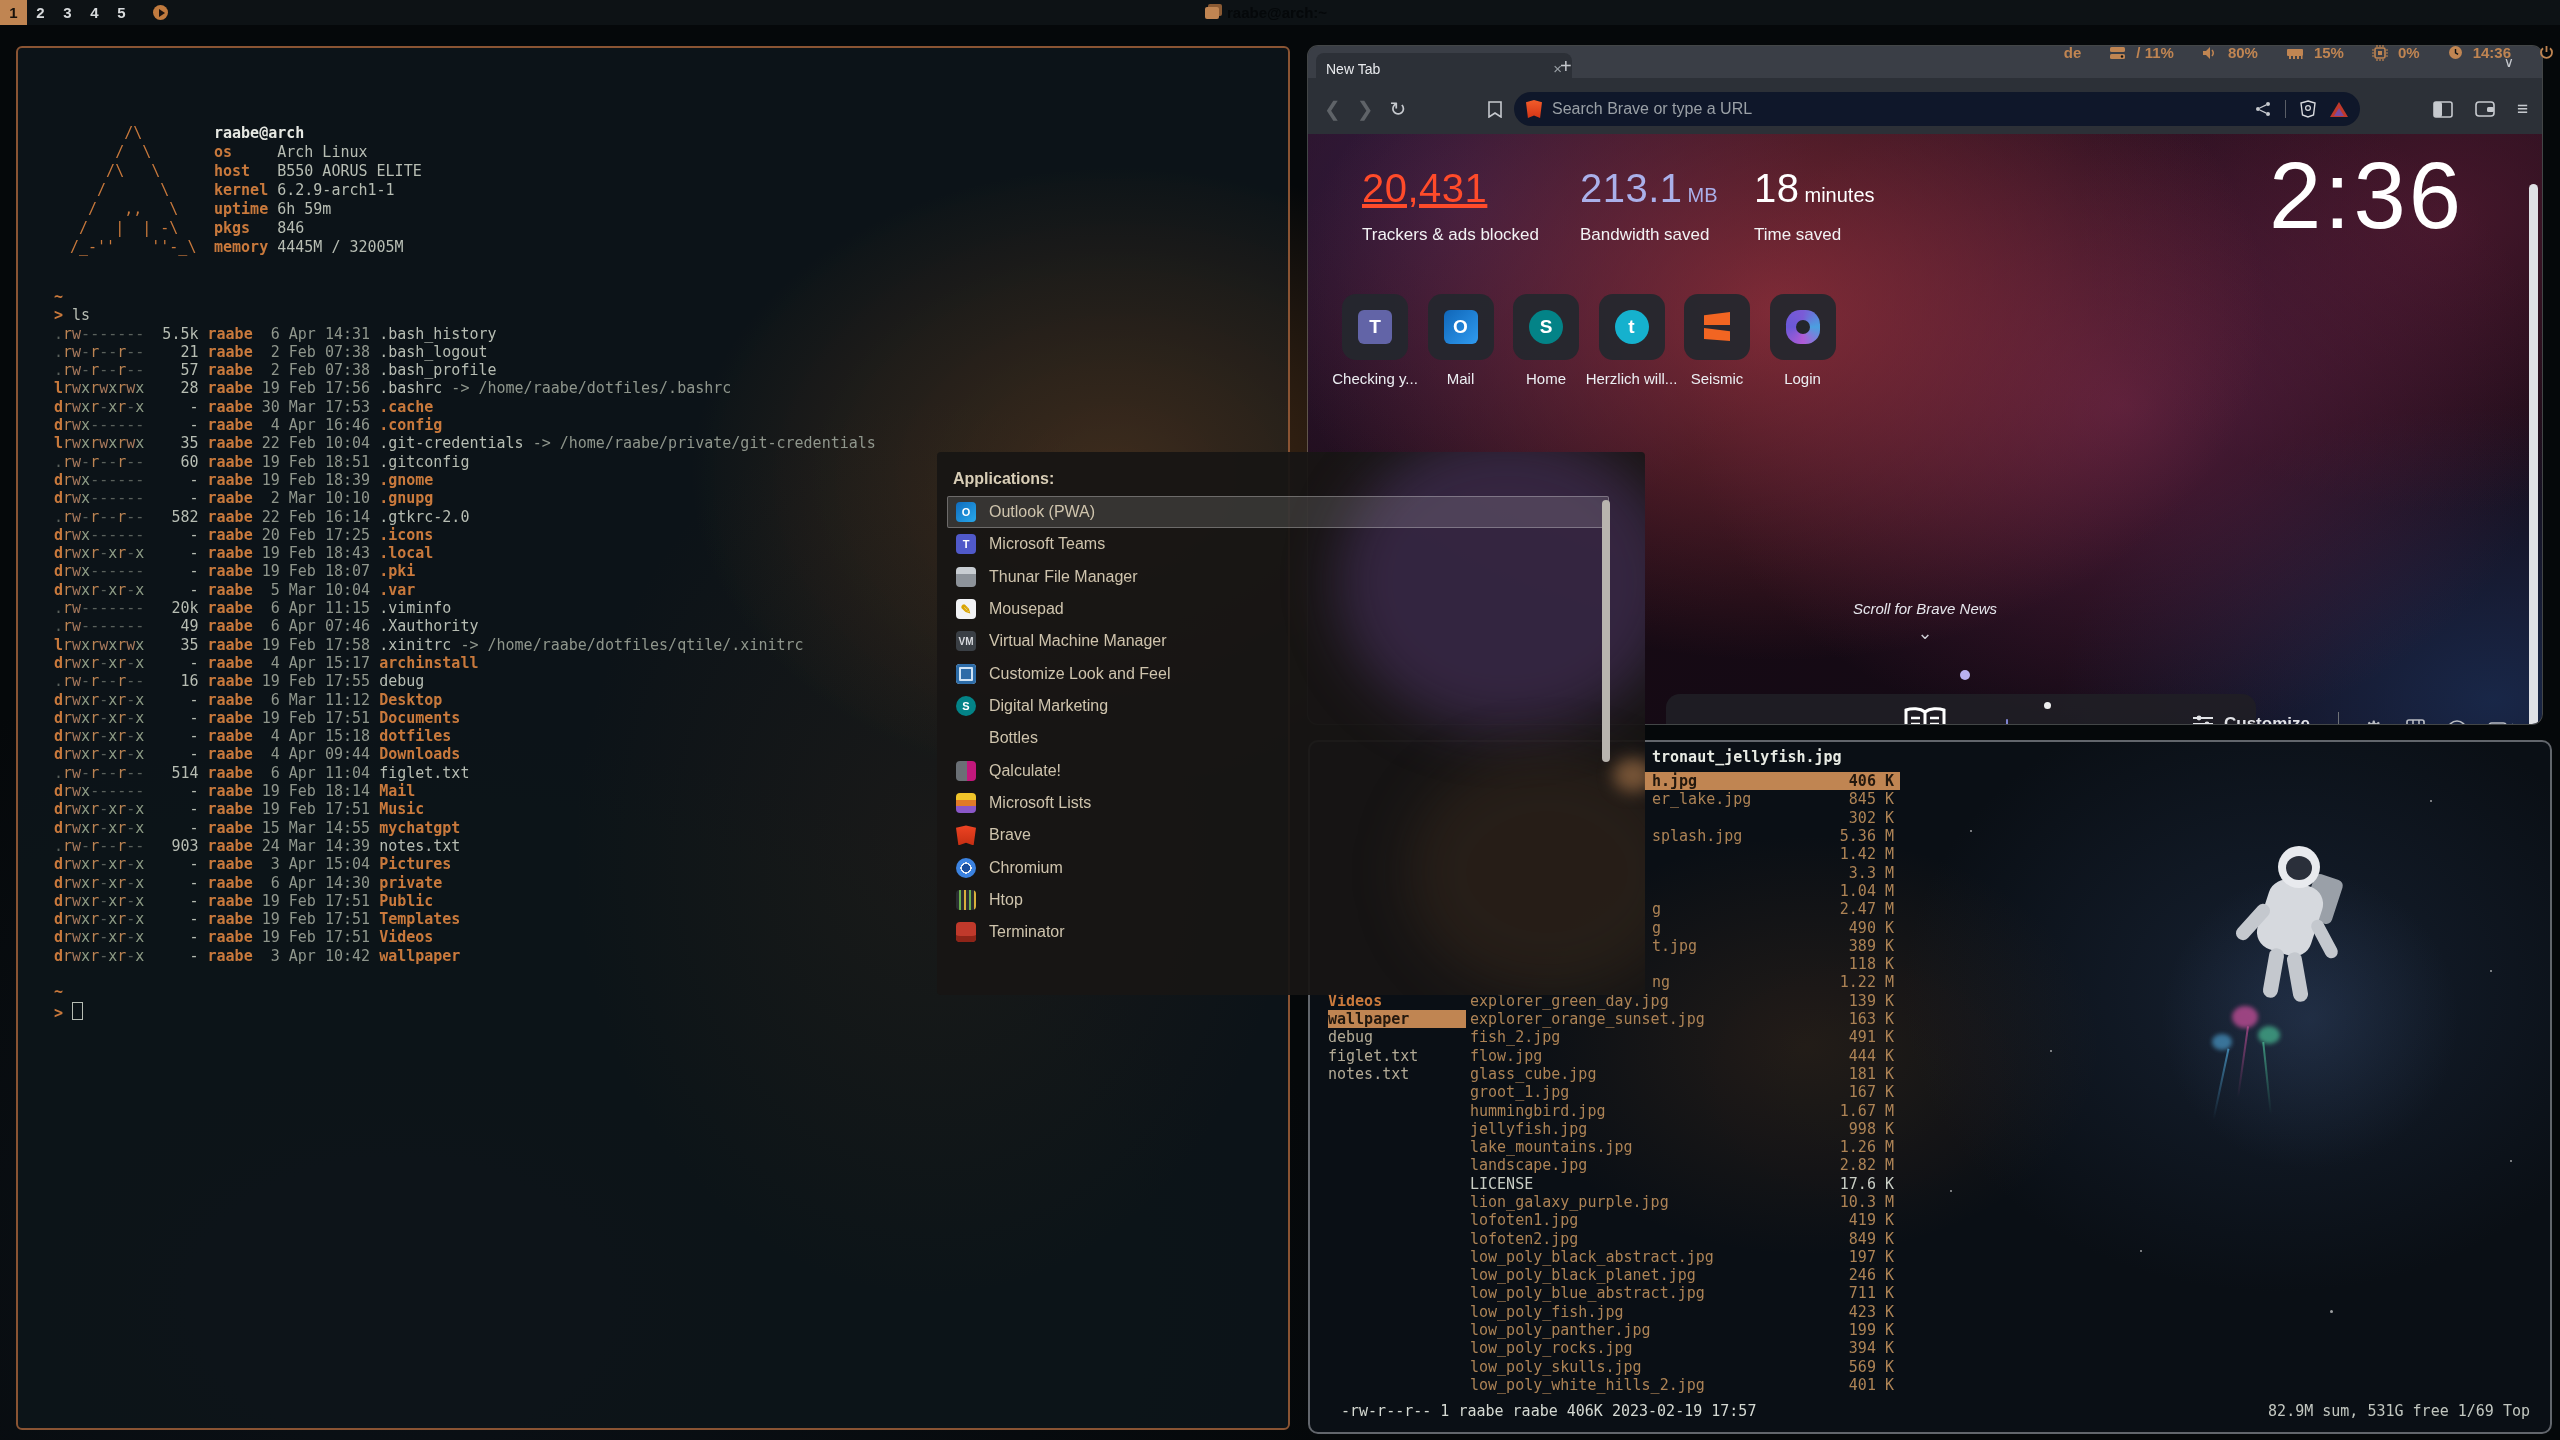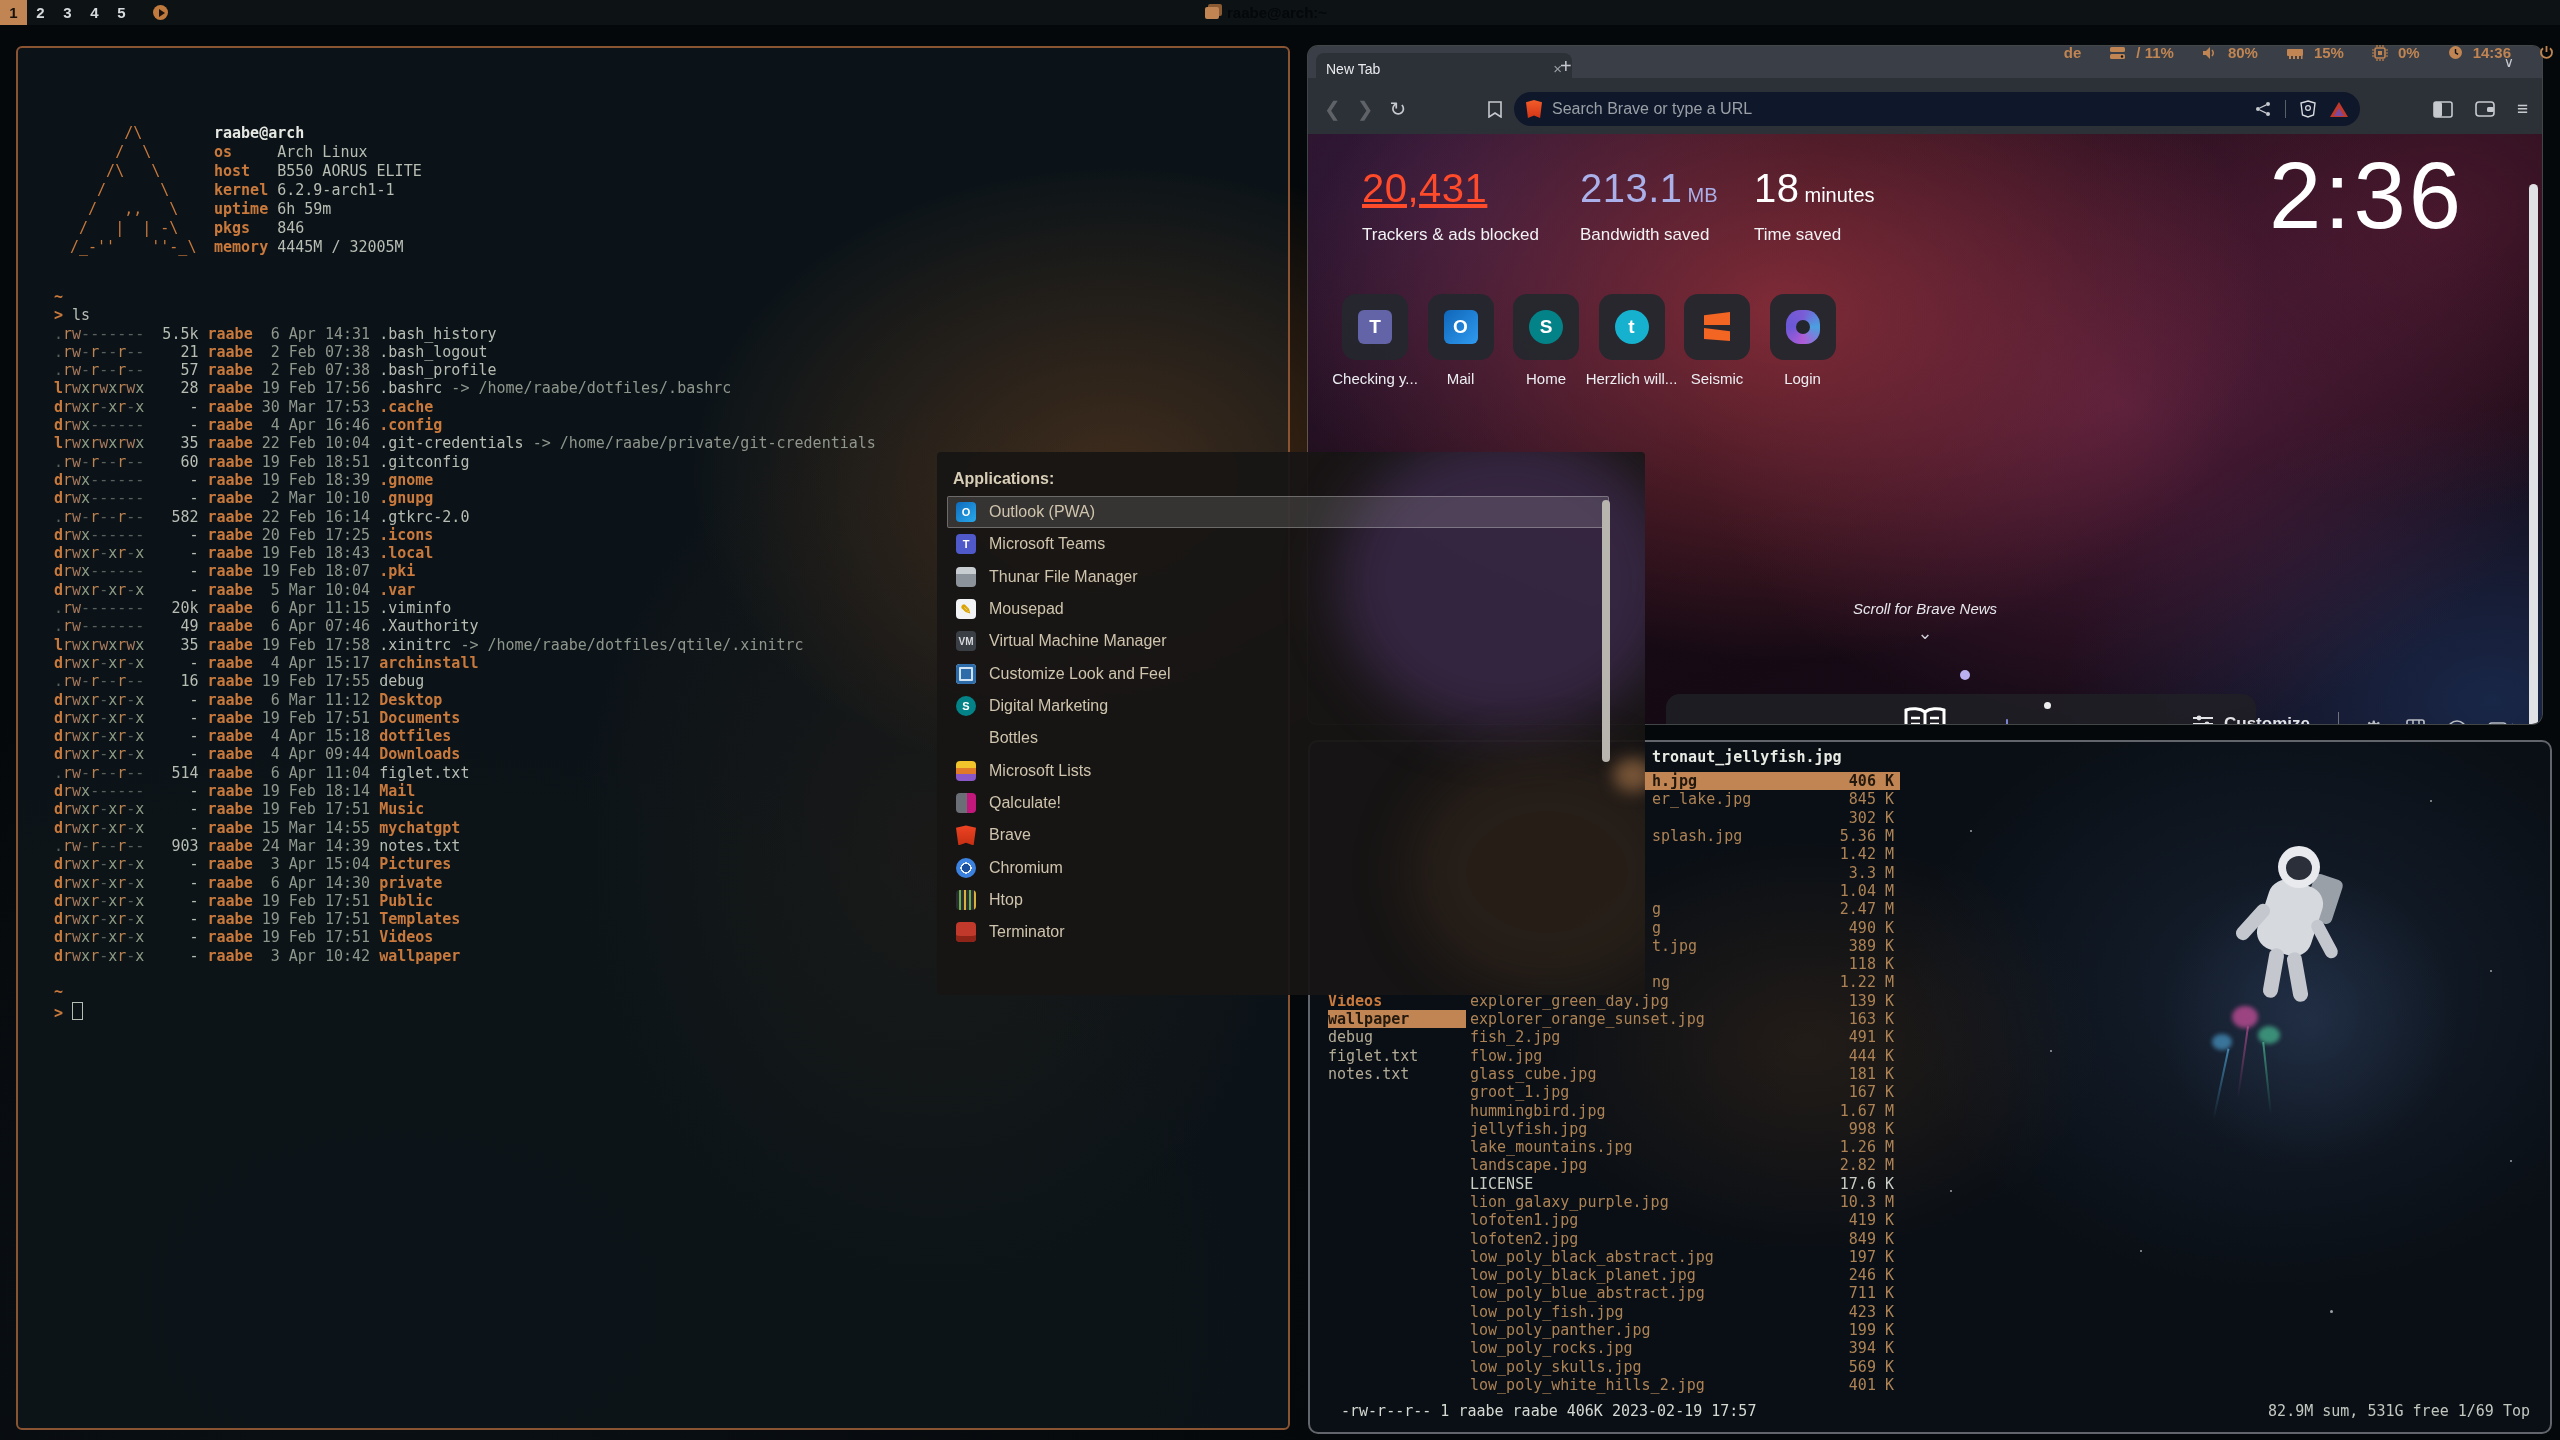--- a/index.html
+++ b/index.html
@@ -459,28 +459,28 @@
         </div>
         <div class="litem">
           <span class="lico ic-digital">S</span>
           <span class="llab">Digital Marketing</span>
         </div>
         <div class="litem">
           <span class="lico ic-bottles"></span>
           <span class="llab">Bottles</span>
         </div>
         <div class="litem">
+          <span class="lico ic-qalculate"></span>
+          <span class="llab">Qalculate!</span>
+        </div>
+        <div class="litem">
           <span class="lico ic-lists"></span>
           <span class="llab">Microsoft Lists</span>
         </div>
         <div class="litem">
-          <span class="lico ic-qalculate"></span>
-          <span class="llab">Qalculate!</span>
-        </div>
-        <div class="litem">
           <span class="lico ic-brave"></span>
           <span class="llab">Brave</span>
         </div>
         <div class="litem">
           <span class="lico ic-chromium"></span>
           <span class="llab">Chromium</span>
         </div>
         <div class="litem">
           <span class="lico ic-htop"></span>
           <span class="llab">Htop</span>

